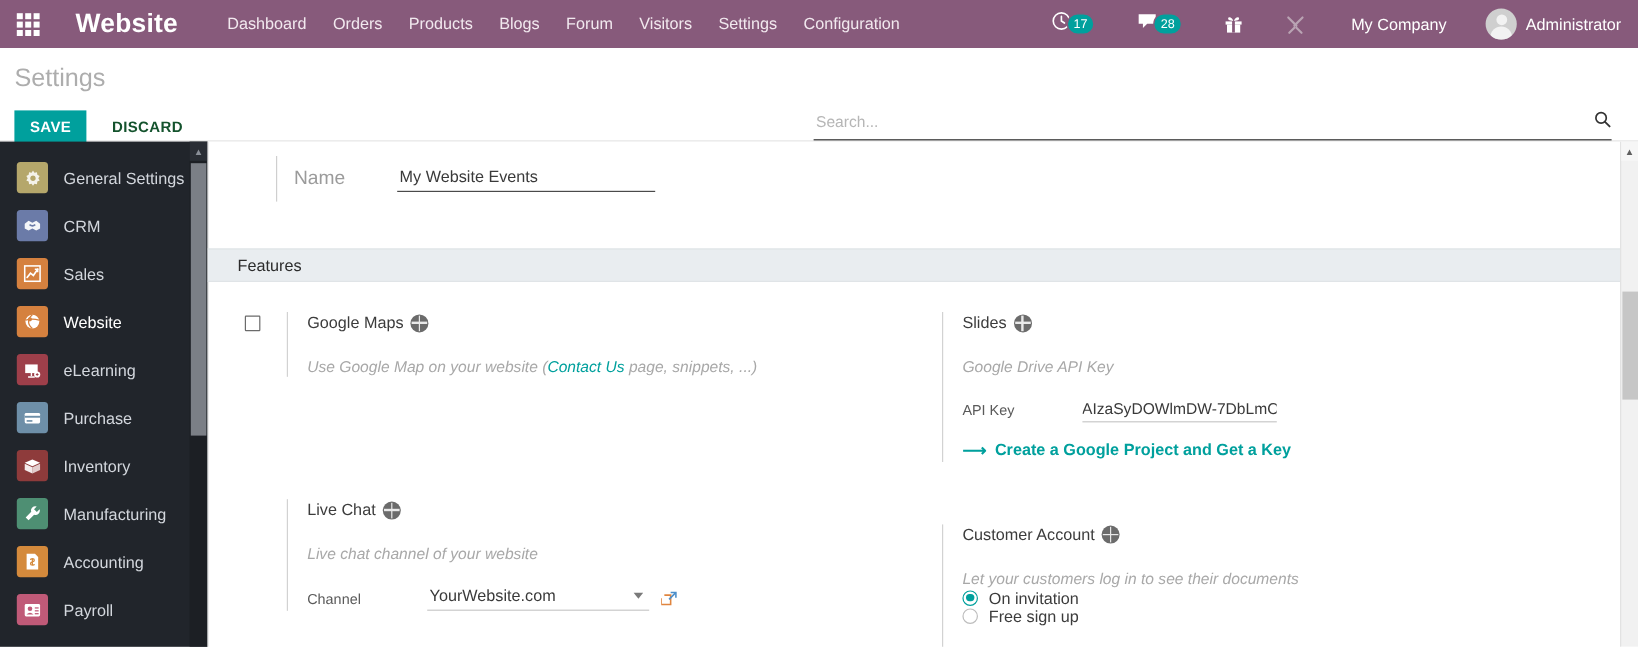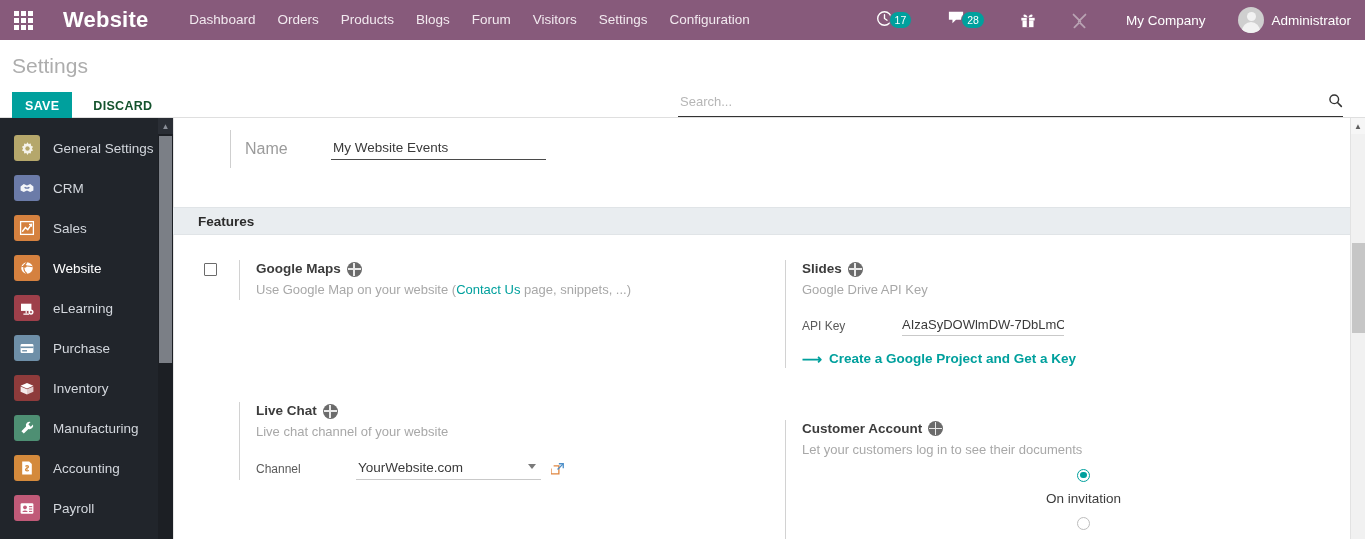--- a/index.html
+++ b/index.html
@@ -188,21 +188,21 @@
   }
 
   .section-head {
     background: #e9edf0; height: 28px;
     display: flex; align-items: center;
     padding-left: 25px;
     margin-top: 39px;
     border-top: 1px solid #e0e4e7;
     border-bottom: 1px solid #e0e4e7;
   }
-  .section-head span { font-size: 13.5px; font-weight: bold; color: #2b2b2b; }
+  .section-head span { font-size: 13.5px; font-weight: normal; color: #2b2b2b; }
 
   .grid2 {
     display: flex;
     padding-top: 25px;
   }
   .col { width: 50%; position: relative; }
   .col.left { padding-left: 31px; }
   .col.right { padding-left: 16px; }
 
   .setting {
@@ -212,39 +212,39 @@
   }
   .cbx {
     width: 13px; height: 13px; flex: 0 0 13px;
     border: 1.5px solid #6b6b6b; background: #fff;
     margin-top: 3px; margin-right: 22px; cursor: pointer;
     border-radius: 1px;
   }
   .vrule { width: 1px; background: #d2d2d2; align-self: stretch; margin-right: 16px; min-height: 40px; }
   .setting-body { flex: 1; }
   .s-title {
-    font-size: 13.5px; font-weight: bold; color: #3c3c3c;
+    font-size: 13.5px; font-weight: normal; color: #3c3c3c;
     display: flex; align-items: center; gap: 6px;
     line-height: 18px;
   }
   .globe {
     width: 15px; height: 15px; border-radius: 50%;
     background: #6b6b6b; position: relative; display: inline-block;
     flex: 0 0 15px;
   }
   .globe::before {
     content: ""; position: absolute; left: 6.5px; top: 1px;
     width: 1.6px; height: 13px; background: #e9e9e9;
   }
   .globe::after {
     content: ""; position: absolute; left: 1px; top: 6.5px;
     width: 13px; height: 1.6px; background: #e9e9e9;
   }
   .s-desc {
-    font-size: 13px; color: #a8a8a8; margin-top: 3px; line-height: 17px;
+    font-size: 13px; color: #a8a8a8; margin-top: 19px; line-height: 17px; font-style: italic;
   }
   .s-desc a { color: #00A09D; text-decoration: none; }
 
   .sub-field {
     display: flex; align-items: center; margin-top: 18px;
   }
   .sub-lbl { font-size: 12px; color: #5a5a5a; width: 100px; }
   .apikey-input {
     border: none; border-bottom: 1px solid #c9c9c9;
     outline: none; width: 162px;
@@ -271,21 +271,21 @@
   }
   .ext-link { margin-left: 10px; cursor: pointer; display: inline-flex; }
 
   .link-action {
     display: inline-flex; align-items: center; gap: 7px;
     color: #00A09D; font-size: 13.5px; font-weight: bold;
     margin-top: 15px; cursor: pointer; text-decoration: none;
   }
   .link-action .arr { font-size: 14px; line-height: 1; }
 
-  .radio-row { display: flex; align-items: center; gap: 9px; margin-top: 11px; cursor: pointer; flex-direction: column; }
+  .radio-row { display: flex; align-items: center; gap: 9px; cursor: pointer; }
   .radio {
     width: 13px; height: 13px; border-radius: 50%;
     border: 1.5px solid #bdbdbd; background: #fff; flex: 0 0 13px;
     position: relative;
   }
   .radio.on { border-color: #00A09D; }
   .radio.on::after {
     content: ""; position: absolute; left: 2.2px; top: 2.2px;
     width: 6.6px; height: 6.6px; border-radius: 50%; background: #00A09D;
   }

